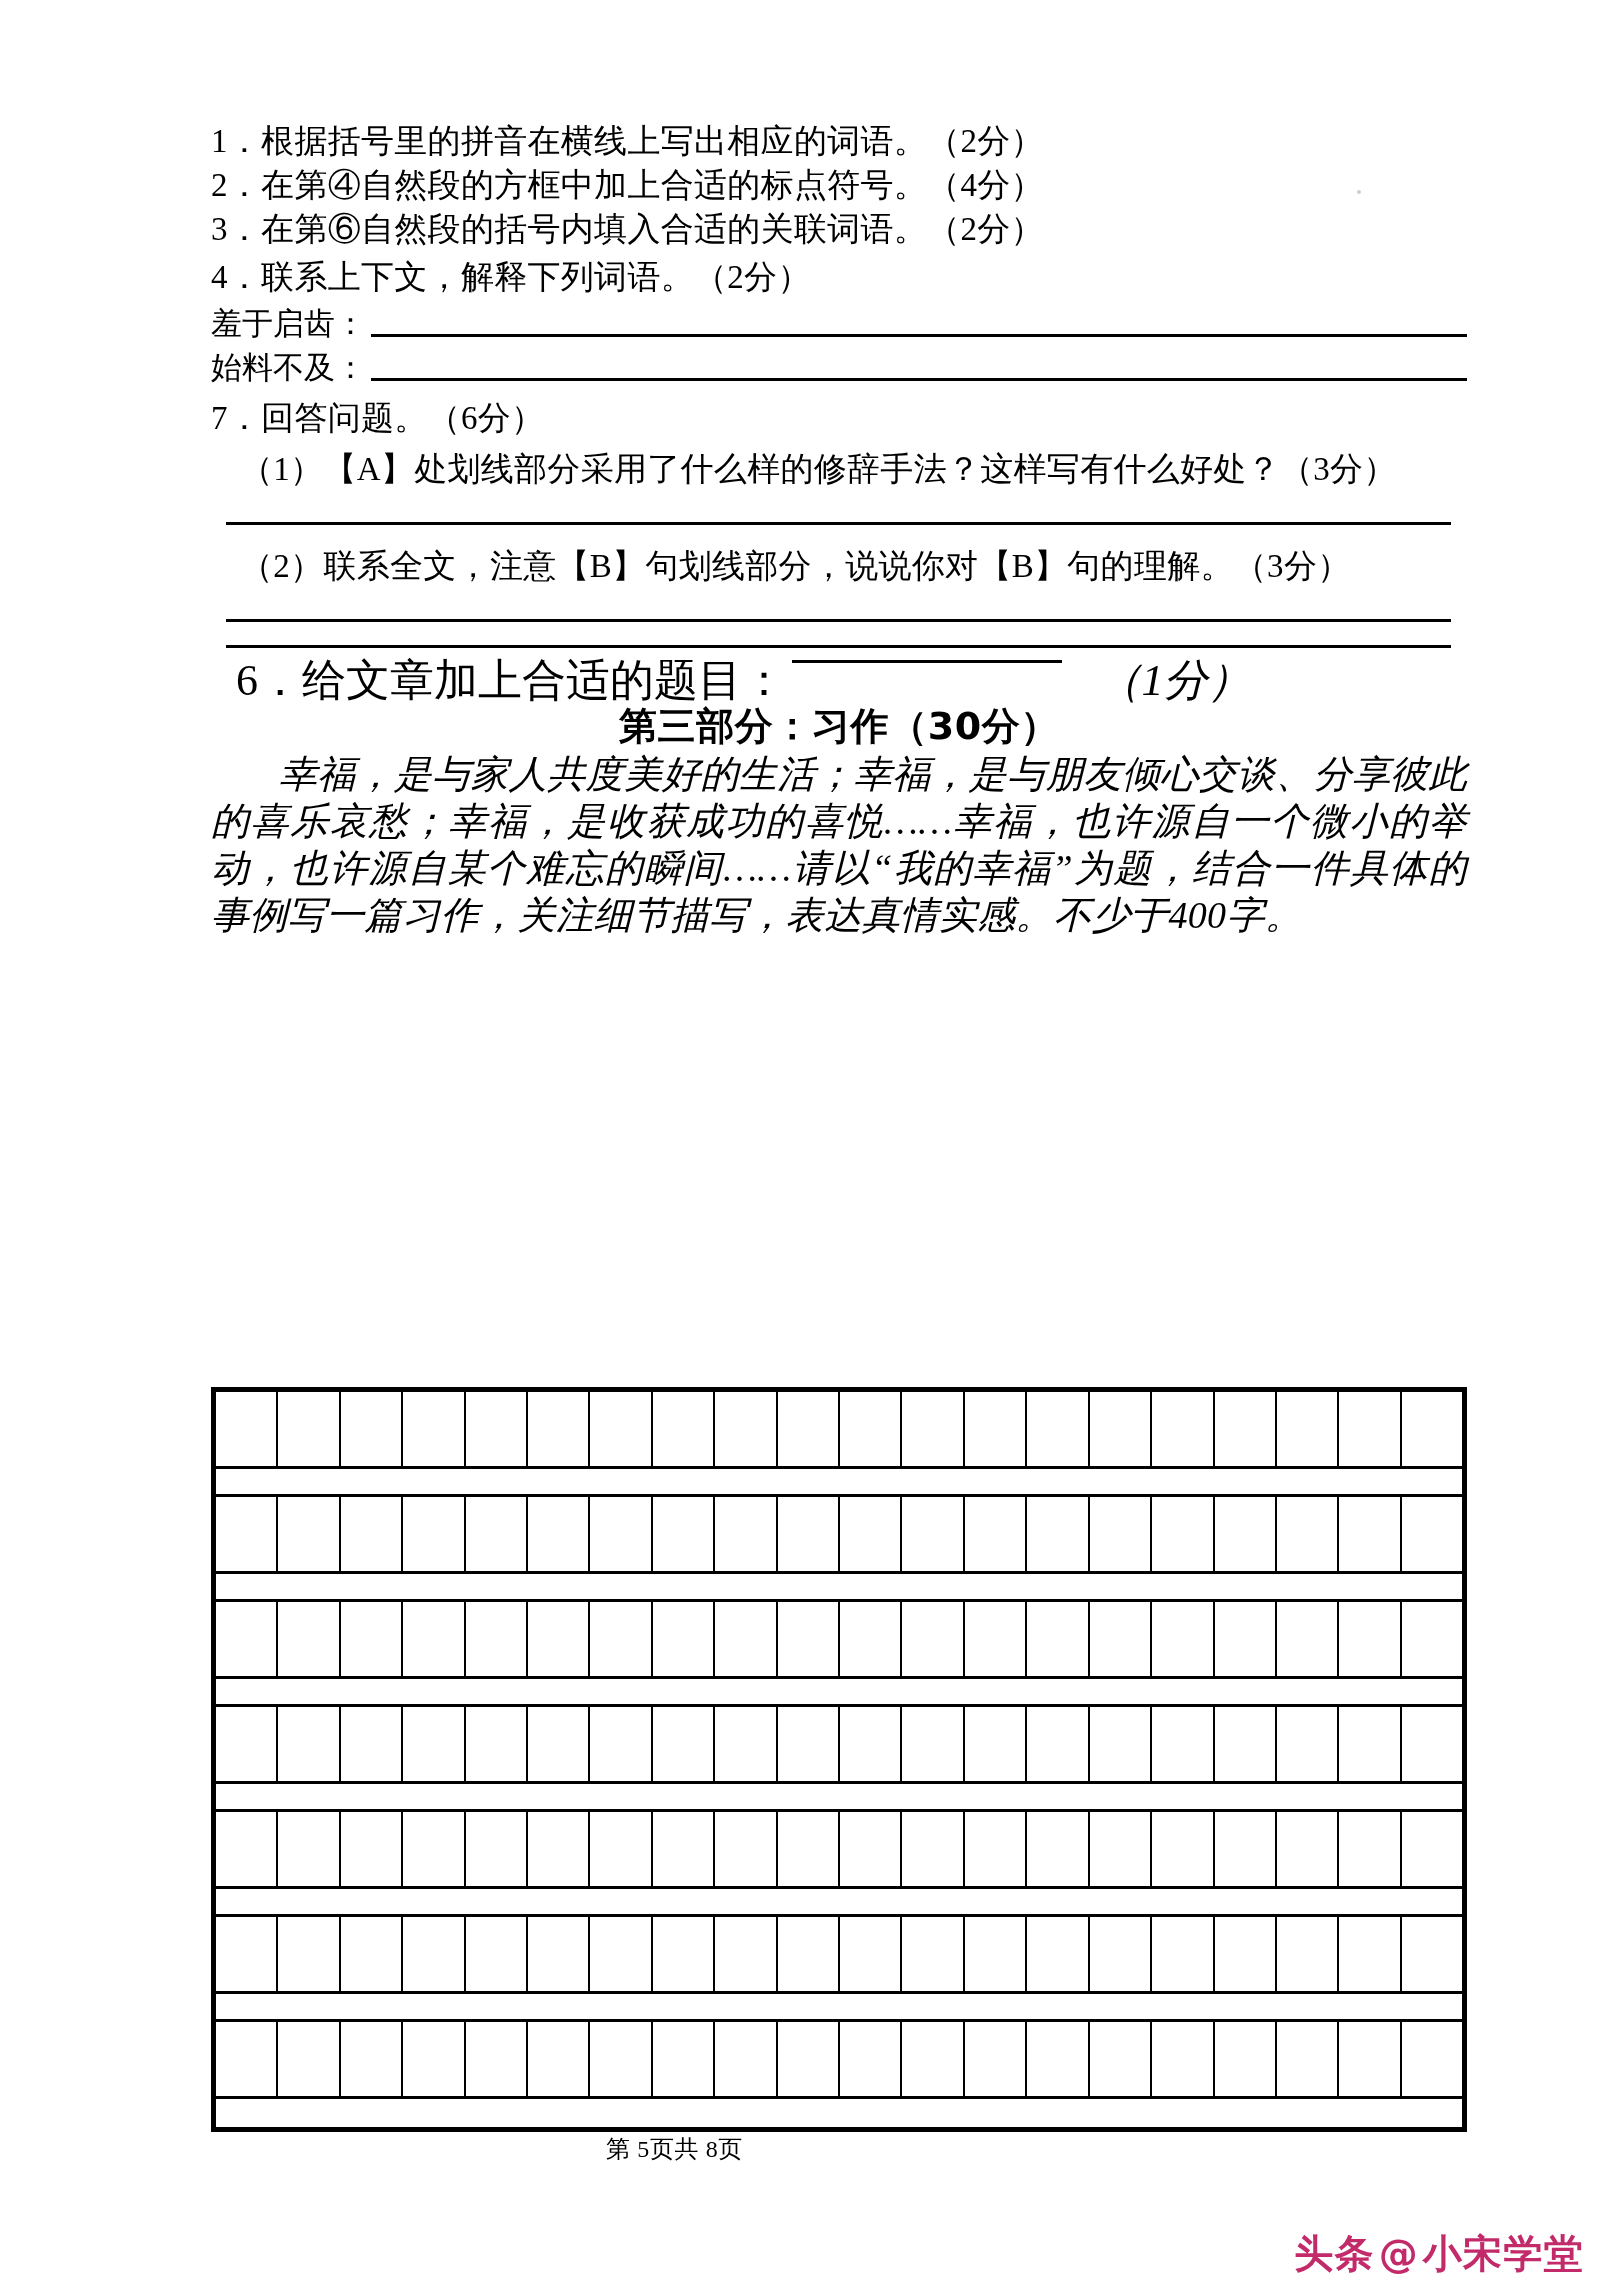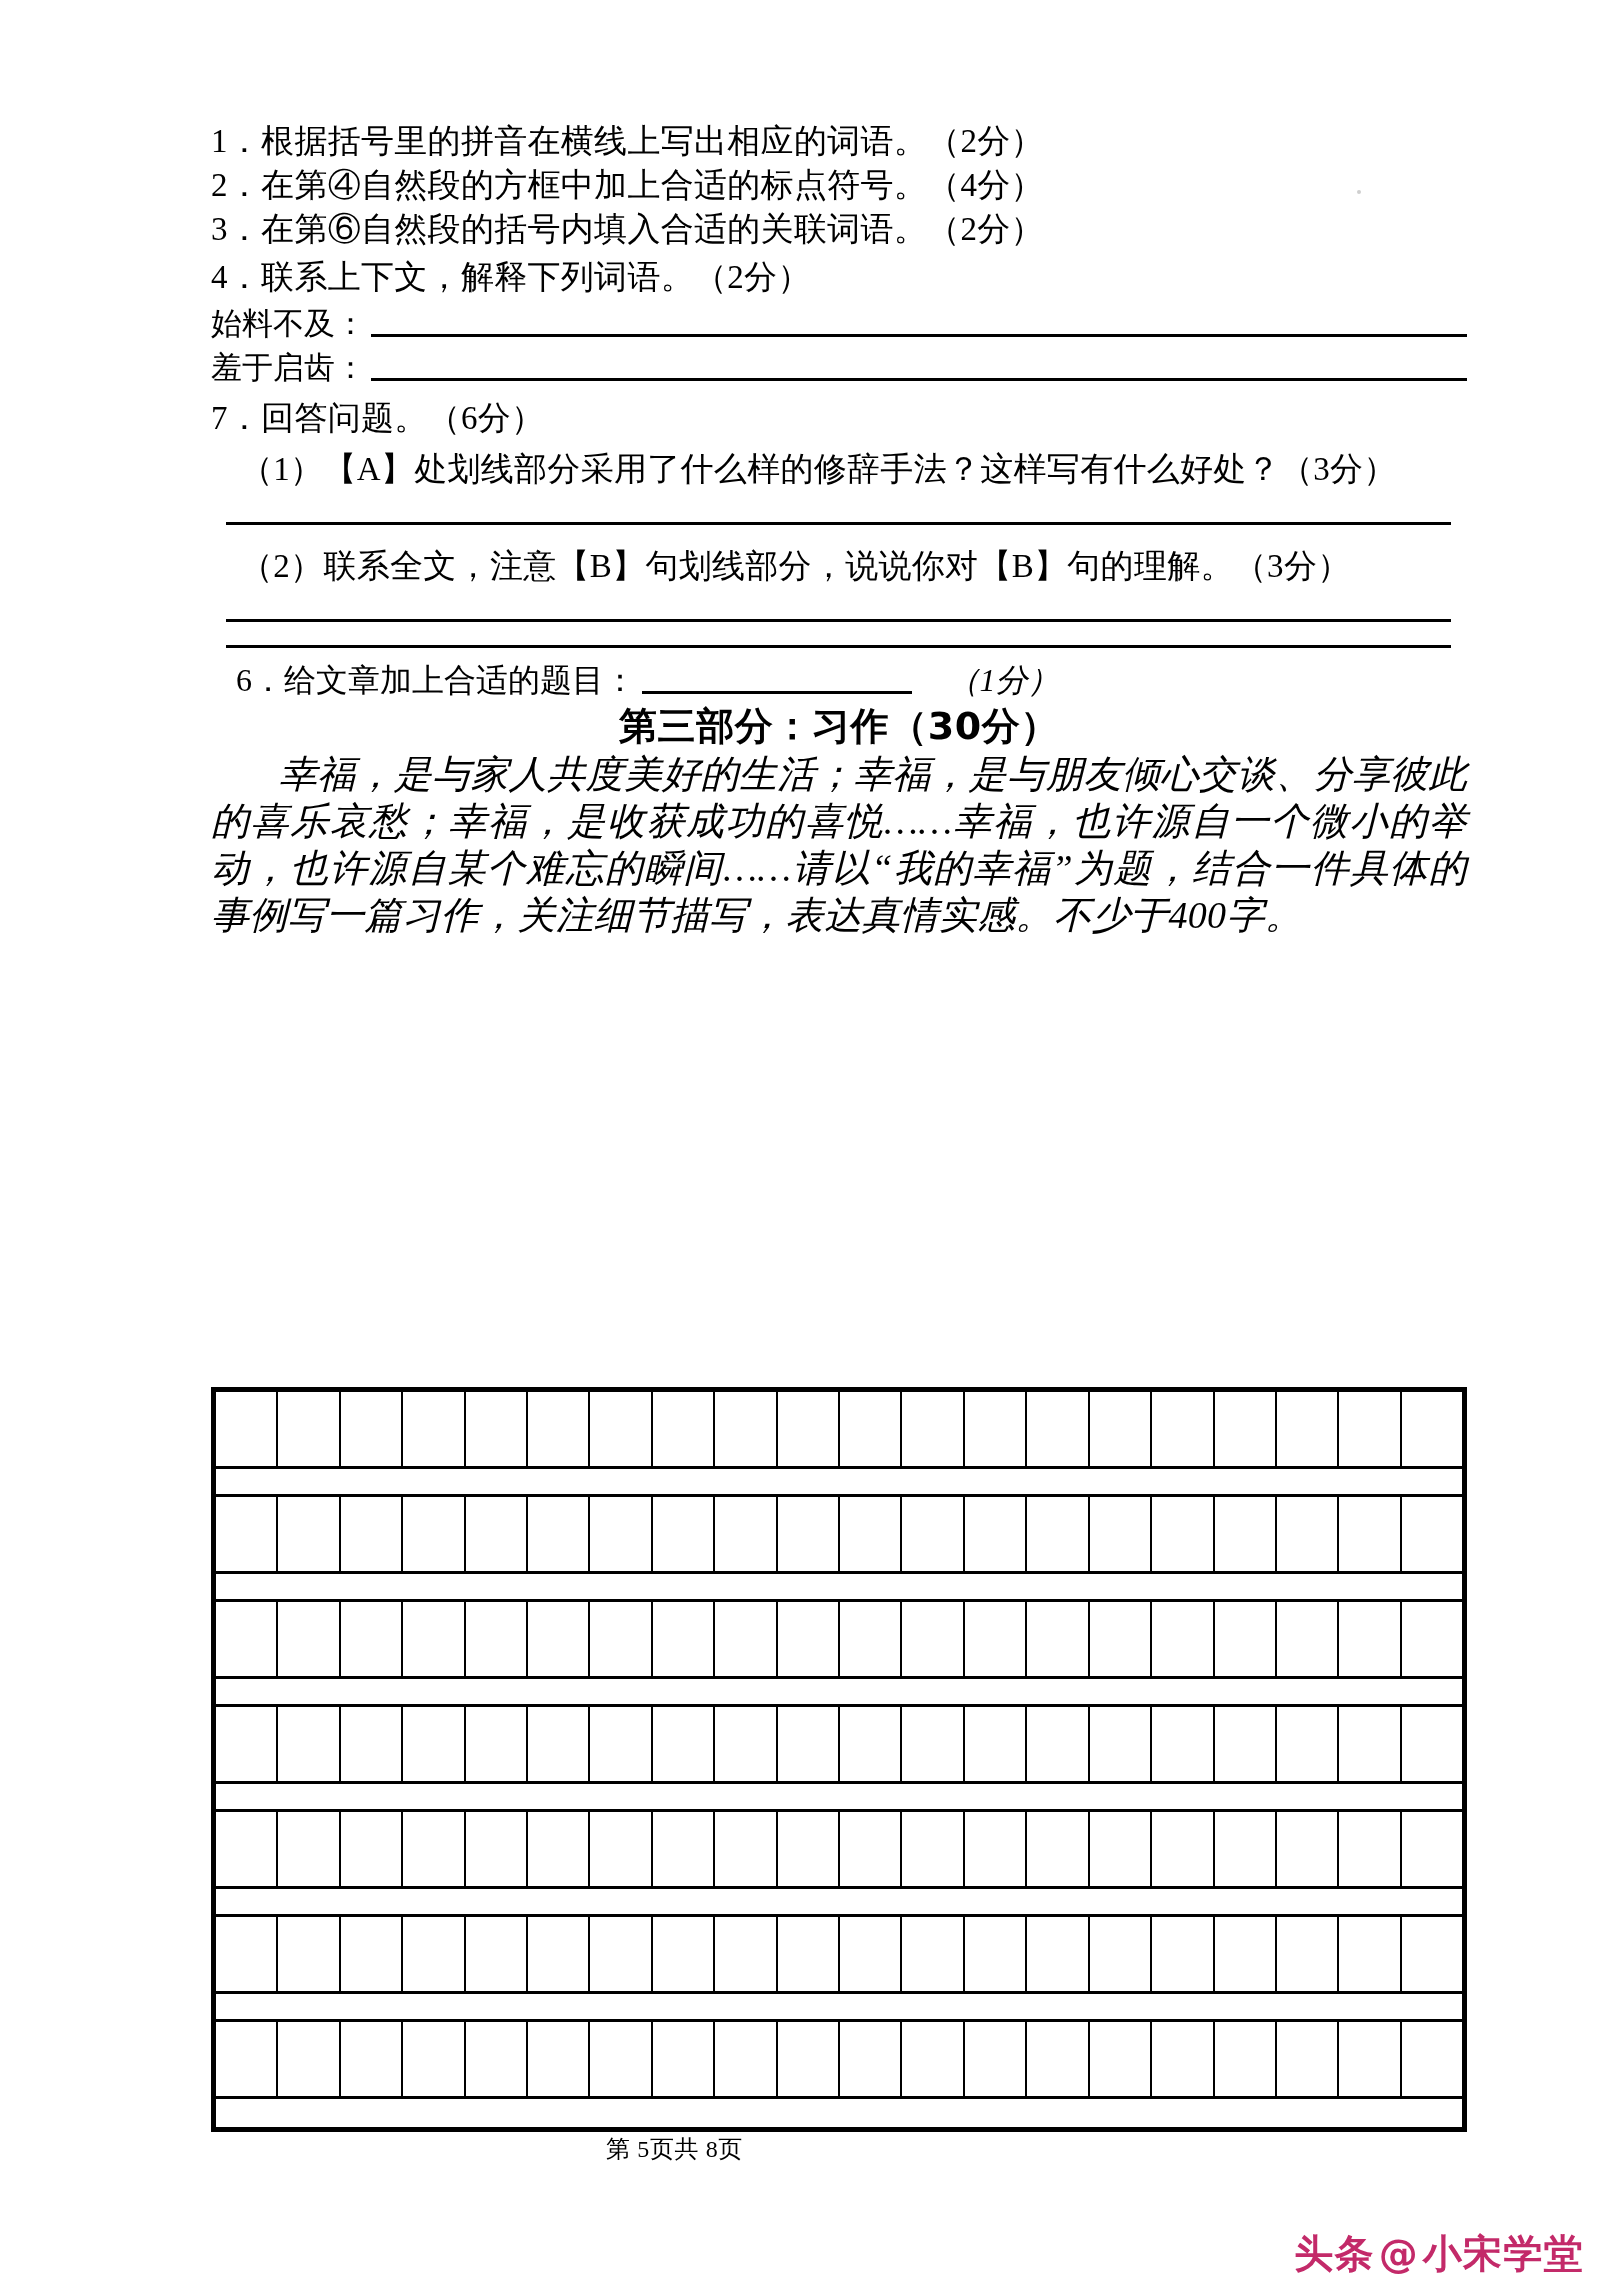--- a/index.html
+++ b/index.html
@@ -81,22 +81,21 @@
   .answer-rule {
     width: 1225px;
     margin-left: 15px;
     border-bottom: 3.8px solid #000;
     height: 0;
   }
 
   
   .q6-row {
     display: flex;
-    align-items: flex-end;
-    font-size: 32px;
+    font-size: 44px;
     line-height: 41px;
     white-space: nowrap;
     padding-left: 25px;
   }
   .q6-row .blank {
     width: 270px;
     border-bottom: 3.8px solid #000;
     margin: 0 6.3px 7.5px 6.3px;
     height: 0;
   }
@@ -209,26 +208,26 @@
     <div class="q-line">2．在第④自然段的方框中加上合适的标点符号。（4分）</div>
     <div class="spacer-8"></div>
 
     <div class="q-line">3．在第⑥自然段的括号内填入合适的关联词语。（2分）</div>
     <div class="spacer-14"></div>
 
     <div class="q-line">4．联系上下文，解释下列词语。（2分）</div>
     <div class="spacer-8"></div>
 
     <div class="term-row">
-      <span class="term">始料不及：</span>
+      <span class="term">羞于启齿：</span>
       <span class="rule"></span>
     </div>
 
     <div class="term-row">
-      <span class="term">羞于启齿：</span>
+      <span class="term">始料不及：</span>
       <span class="rule"></span>
     </div>
 
     <div class="spacer-14"></div>
 
     <div class="q-line">7．回答问题。（6分）</div>
     <div class="spacer-14"></div>
 
     <div class="q-block hang">（1）【A】处划线部分采用了什么样的修辞手法？这样写有什么好处？（3分）</div>
 

